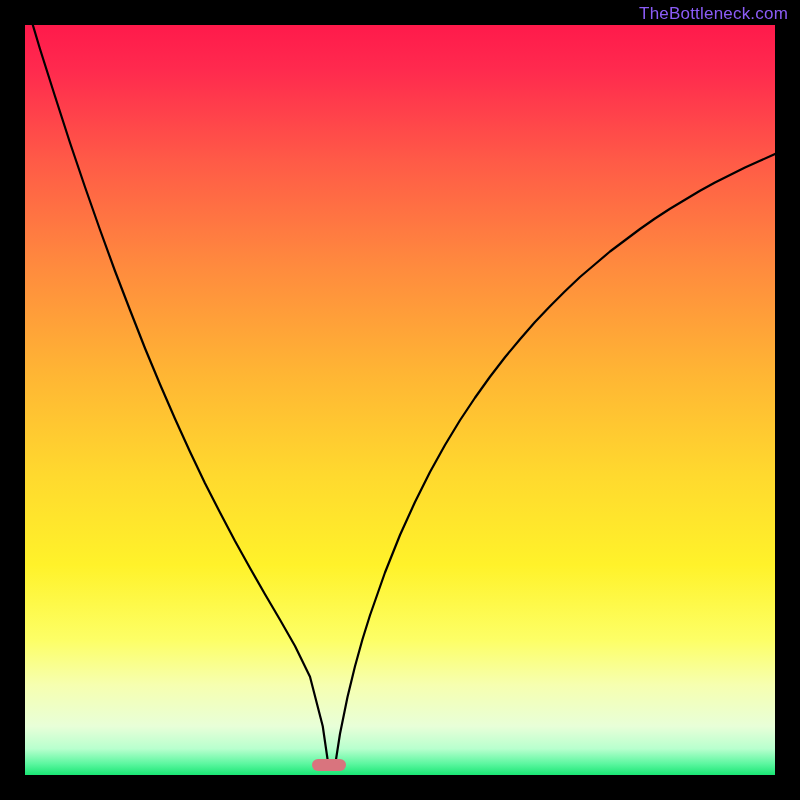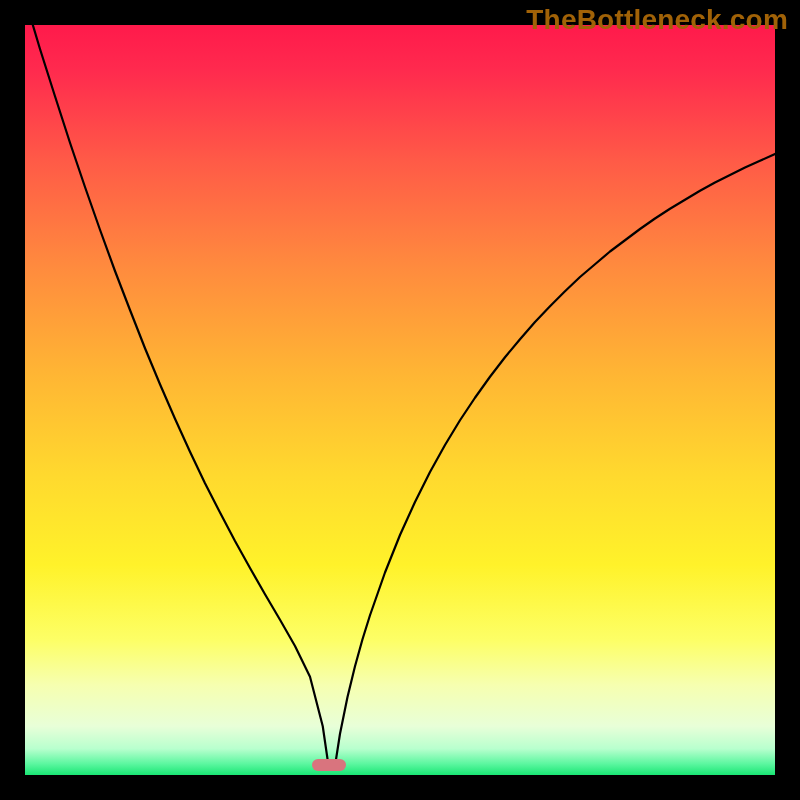--- a/index.html
+++ b/index.html
@@ -42,23 +42,23 @@
     height: 750px;
   }
   .marker {
     position: absolute;
     border-radius: 6px;
   }
   .watermark {
     position: absolute;
     top: 4px;
     right: 12px;
-    color: #a16207;
-    font-size: 28px;
-    font-weight: 700;
+    color: #8b5cf6;
+    font-size: 17px;
+    font-weight: 400;
     letter-spacing: 0.2px;
   }
 </style>
 </head>
 <body>
 
 <div class="frame">
 
   <div class="plot-area">
 

